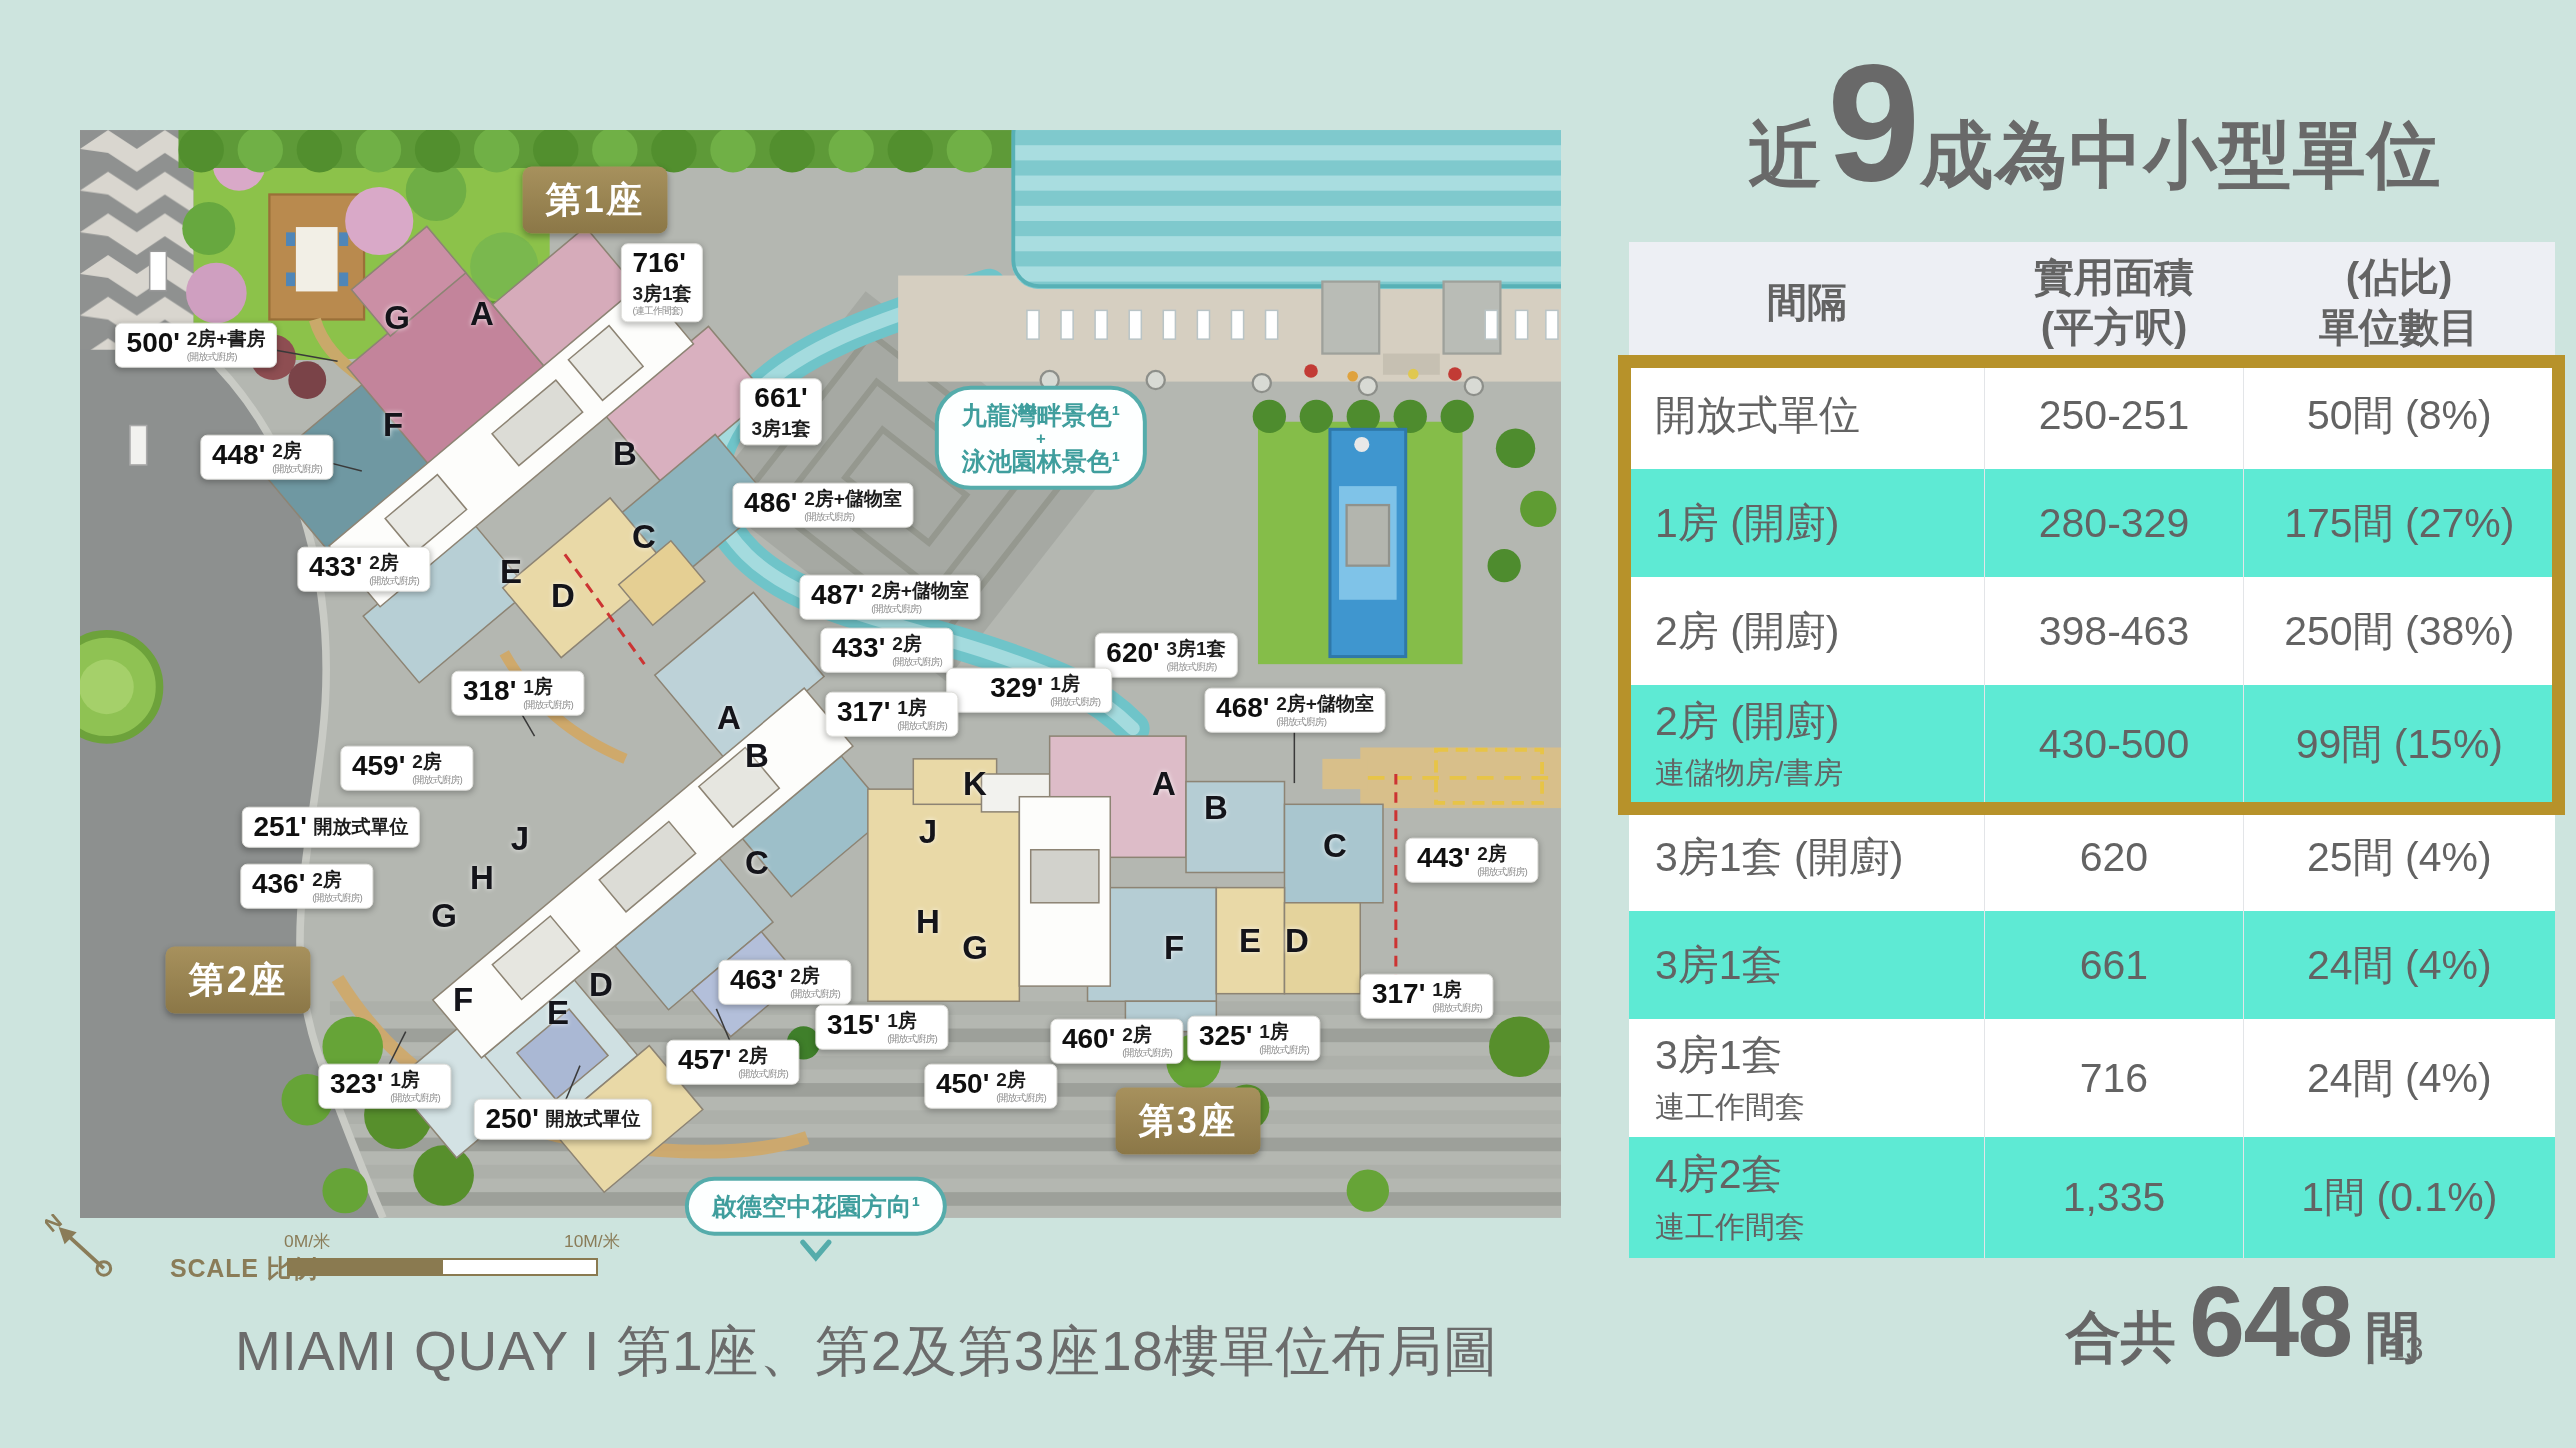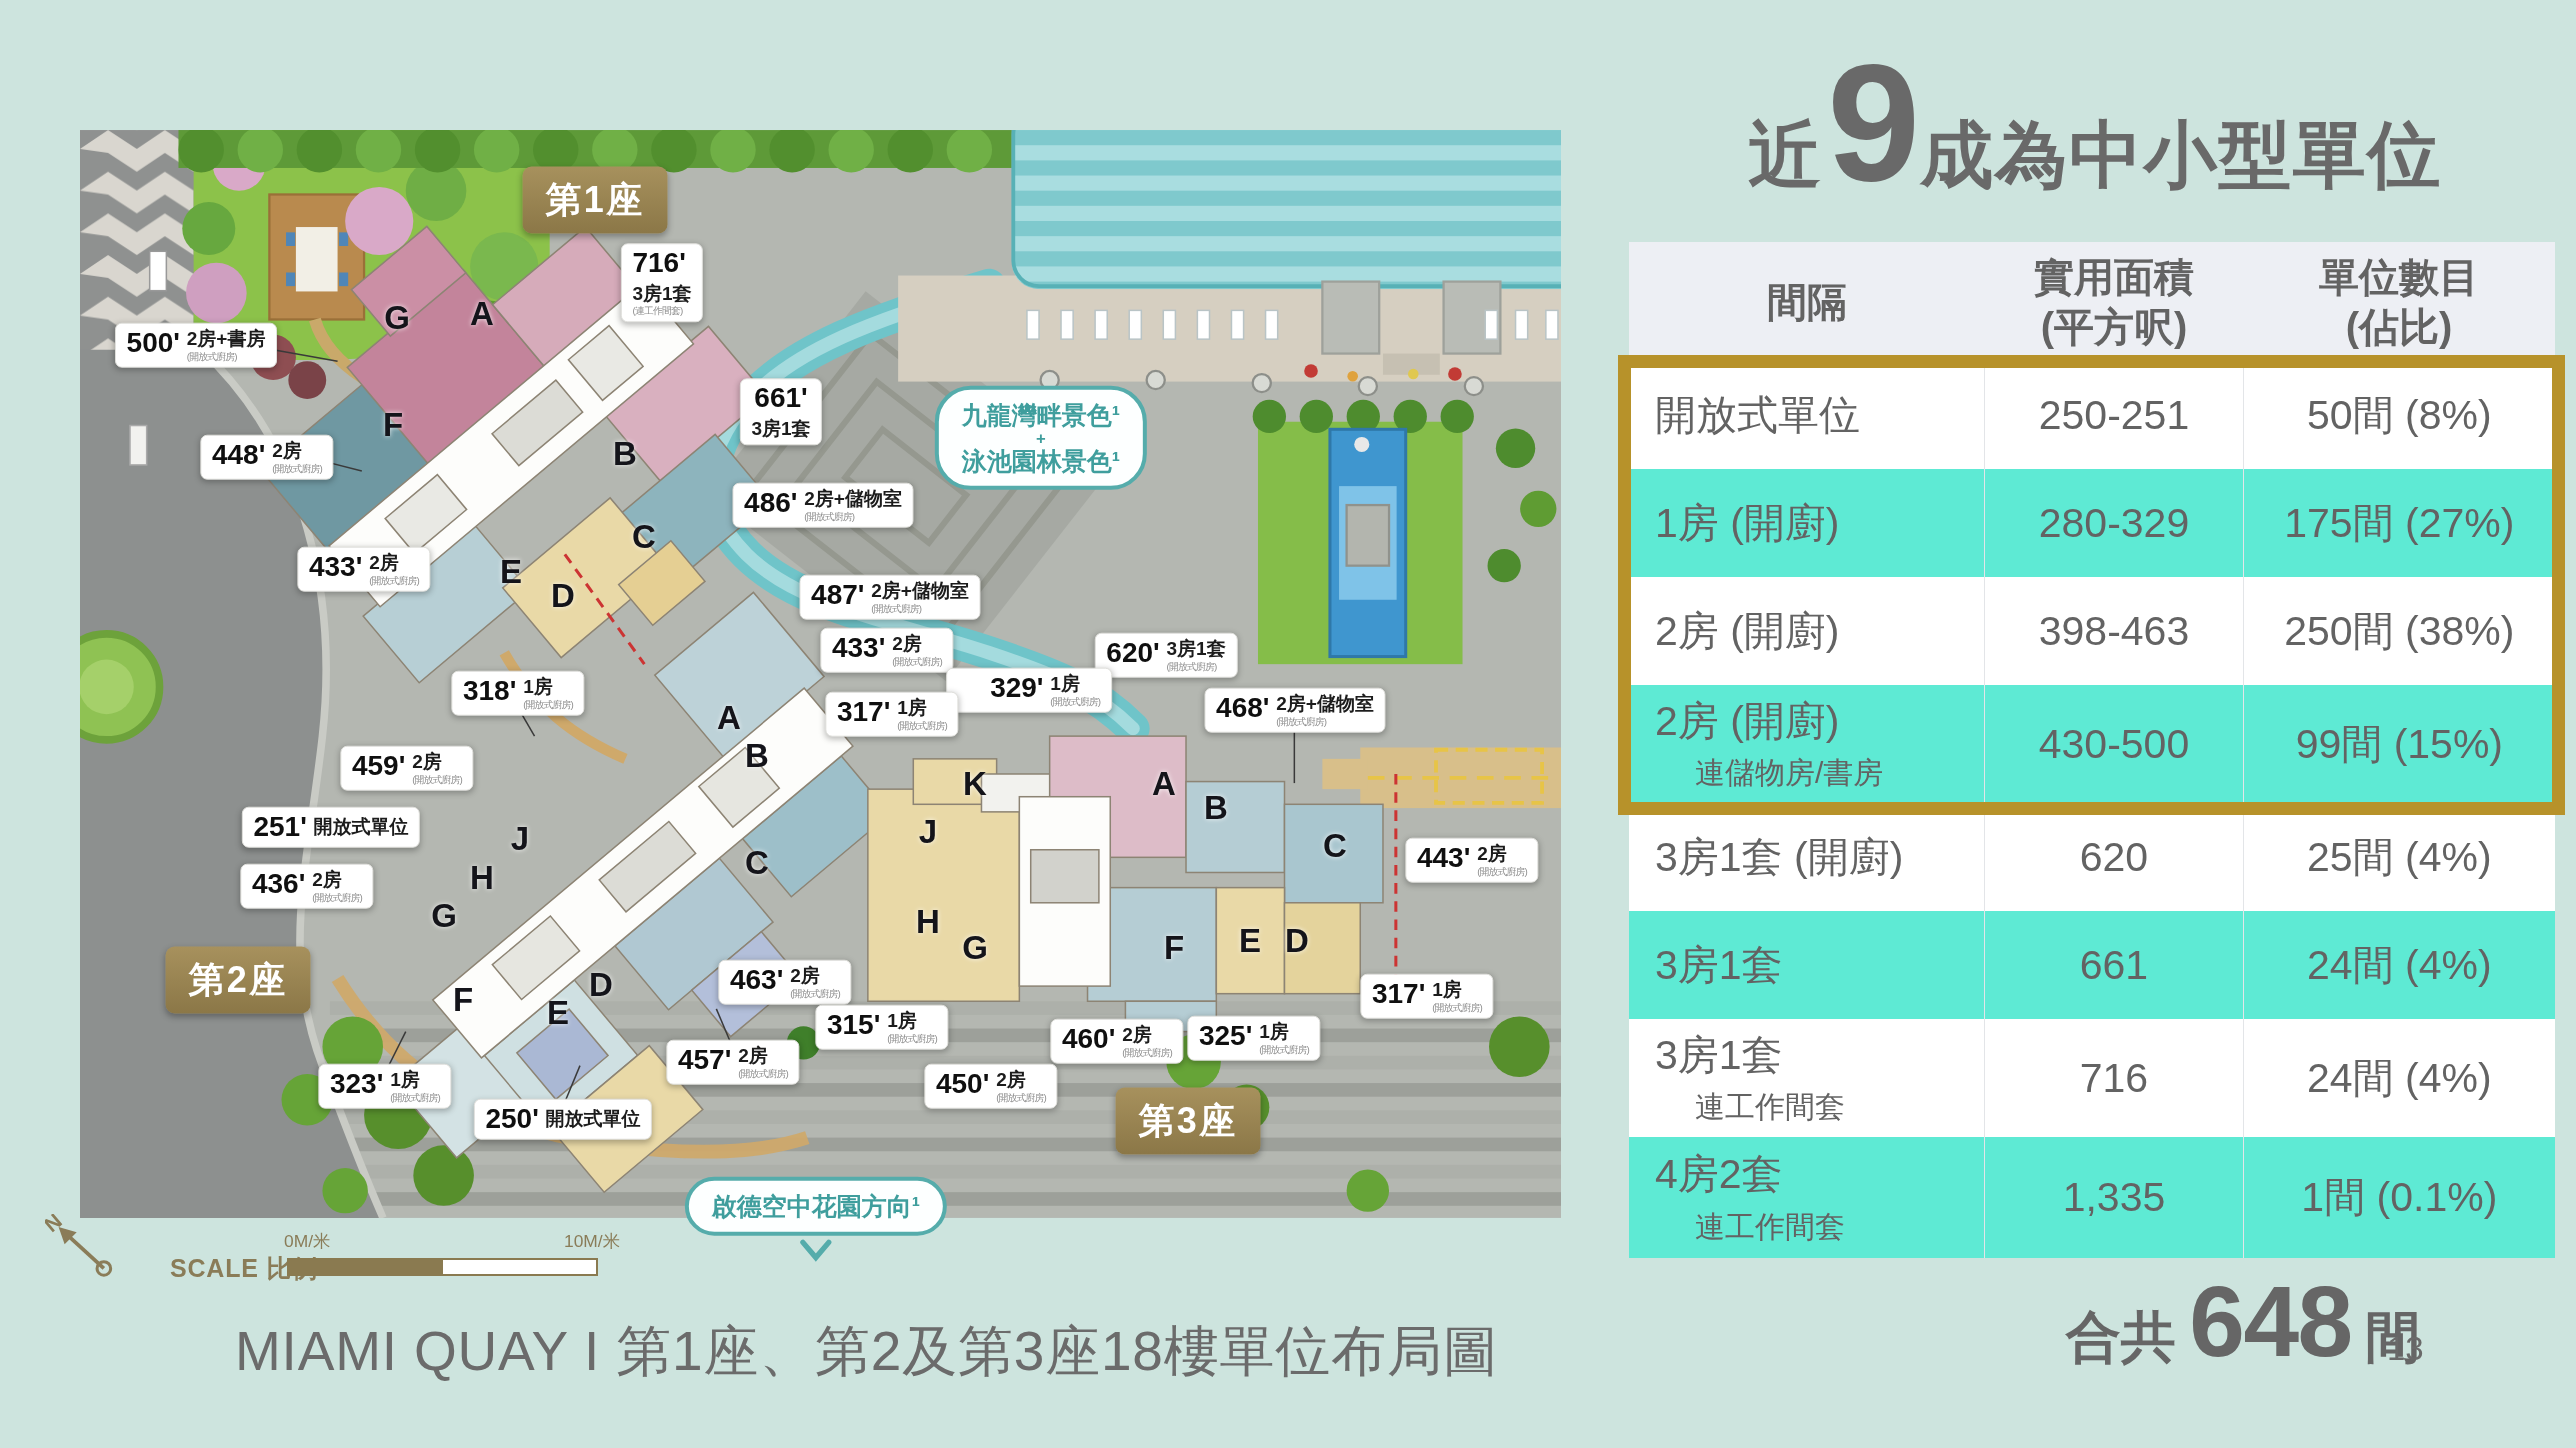--- a/index.html
+++ b/index.html
@@ -33,21 +33,21 @@
   #title .t-big{font-size:167px;line-height:1;margin:0 4.5px;letter-spacing:-4.5px;}
   
   #unit-table{position:absolute;left:1629px;top:242px;width:926px;color:#636363;z-index:3;}
   .thead{display:flex;height:119px;background:#edeff4;align-items:center;font-weight:700;font-size:40px;}
   .thead .hc{text-align:center;line-height:1.25;}
   .w1{width:356px;} .w2{width:258px;} .w3{width:312px;}
   .trow{display:flex;align-items:stretch;background:#fff;font-size:41px;}
   .trow.shade{background:#5eead4;}
   .trow .c1{width:356px;padding-left:26px;box-sizing:border-box;display:flex;flex-direction:column;
             justify-content:center;align-items:flex-start;}
-  .trow .c1 .rsub{font-size:30px;margin-top:4.5px;margin-left:40px;}
+  .trow .c1 .rsub{font-size:30px;margin-top:4.5px;}
   .trow .c2,.trow .c3{display:flex;align-items:center;justify-content:center;border-left:1.5px solid #e3e5e8;}
   .trow .c2{width:258px;} .trow .c3{width:312px;}
   #gold-box{position:absolute;left:1618px;top:355px;width:947px;height:460px;border:13px solid #b7922a;
             box-sizing:border-box;z-index:7;pointer-events:none;}
   #total-line{position:absolute;left:2046px;top:1264px;width:394px;display:flex;justify-content:center;
               align-items:baseline;gap:13.6px;color:#666;z-index:3;}
   #total-line .tl-s{font-size:55px;font-weight:700;}
   #total-line .tl-b{font-size:100px;font-weight:700;letter-spacing:-1.5px;}
   #caption{position:absolute;left:235px;top:1315px;font-size:55px;color:#6b6b6b;font-weight:500;
            letter-spacing:0.8px;z-index:3;}
@@ -527,22 +527,22 @@
   <div id="unit-table">
     <div class="thead">
       <div class="hc w1">
         <div>間隔</div>
       </div>
       <div class="hc w2">
         <div>實用面積</div>
           <div>(平方呎)</div>
       </div>
       <div class="hc w3">
-        <div>單位數目</div>
-          <div>(佔比)</div>
+        <div>(佔比)</div>
+          <div>單位數目</div>
       </div>
     </div>
     <div id="tbody">
         <div class="trow" style="height: 108px;">
           <div class="c1">
             <div class="rmain">開放式單位</div>
           </div>
           <div class="c2">250-251</div>
           <div class="c3">50間 (8%)</div>
         </div>

